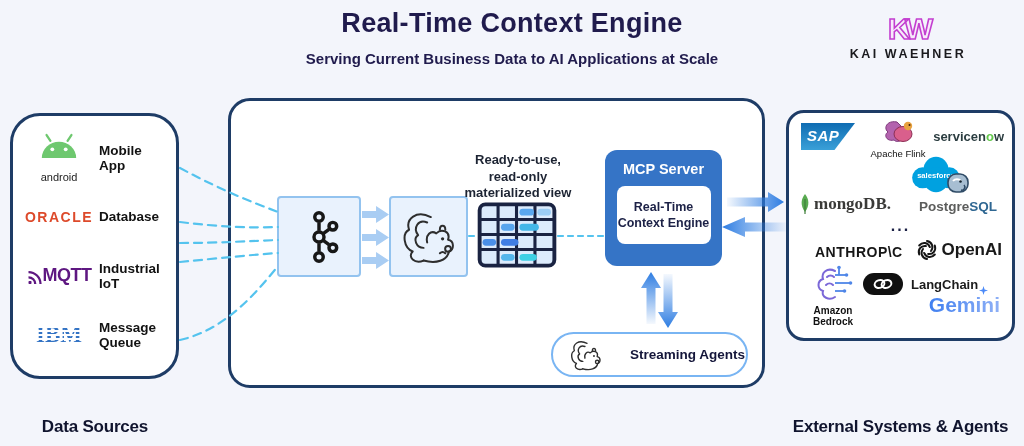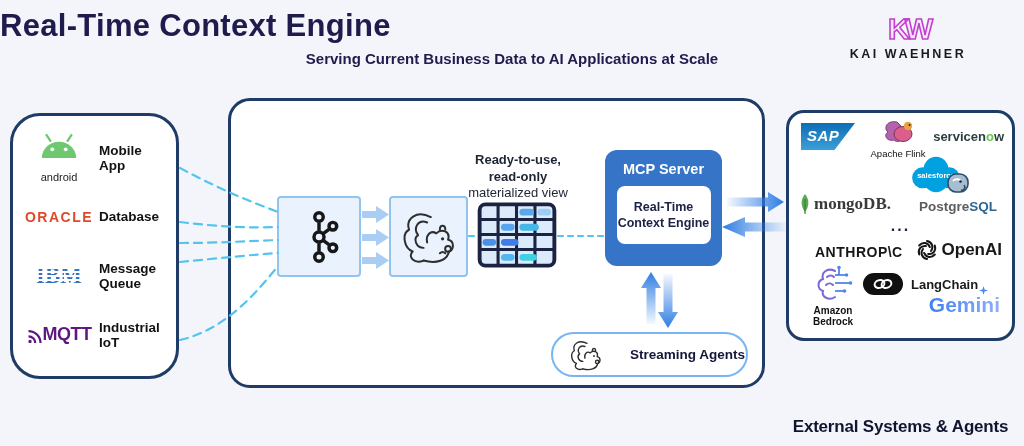--- a/index.html
+++ b/index.html
@@ -1,22 +1,22 @@
 <!DOCTYPE html>
 <html><head>
 <meta charset="utf-8">
 <style>
   * { margin:0; padding:0; box-sizing:border-box; }
   html,body { width:1024px; height:446px; }
   body { font-family:"Liberation Sans", sans-serif; background:#f3f5fb; overflow:hidden; }
   .stage { position:relative; width:1024px; height:446px; background:#f3f5fb; }
 
   
-  .title { position:absolute; top:8px; left:0; right:0; text-align:left;
-           font-size:31px; font-weight:800; color:#201b4d; letter-spacing:.3px; }
+  .title { position:absolute; top:8px; left:0; right:0; text-align:center;
+           font-size:27px; font-weight:800; color:#201b4d; letter-spacing:.3px; }
   .subtitle { position:absolute; top:50px; left:0; right:0; text-align:center;
               font-size:15px; font-weight:700; color:#201b4d; }
   .kw-logo { position:absolute; left:843px; top:12px; width:130px; text-align:center; }
   .kw-mark { font-size:30px; font-weight:700; line-height:34px; letter-spacing:-5px;
              color:#f7e9fb; -webkit-text-stroke:1.6px #c33fd0; }
   .kw-name { font-size:12.5px; letter-spacing:2.5px; color:#1a1a1e; font-weight:600; margin-top:1px; }
 
   
   .panel { position:absolute; background:#ffffff; border:3px solid #1e3c66; }
   .panel-left  { left:10px;  top:113px; width:169px; height:266px; border-radius:30px;
@@ -47,21 +47,21 @@
   .sub-box { position:absolute; background:#e9f2fd; border:2px solid #93c3ef; border-radius:4px;
              display:flex; align-items:center; justify-content:center; }
   .kafka-box { left:277px; top:196px; width:84px; height:81px; }
   .flink-box { left:389px; top:196px; width:79px; height:81px; }
   .flow-arrow { position:absolute; left:362px; width:27px; height:17px; background:#a9cdf3;
                 clip-path:polygon(0% 30%,52% 30%,52% 0%,100% 50%,52% 100%,52% 70%,0% 70%); }
   .fa1{top:206px;} .fa2{top:229px;} .fa3{top:252px;}
 
   .matview-label { position:absolute; left:448px; top:152px; width:140px; text-align:center;
                    font-size:13px; color:#1d2433; line-height:1.28; }
-  .mv1{font-weight:600;} .mv2{font-weight:800;} .mv3{font-weight:400;}
+  .mv1{font-weight:600;} .mv2{font-weight:800;} .mv3{font-weight:700;}
   .table-icon { position:absolute; left:477px; top:202px; }
 
   .mcp-box { position:absolute; left:605px; top:150px; width:117px; height:116px;
              background:#3574c6; border-radius:12px; text-align:center; }
   .mcp-title { margin-top:11px; color:#ffffff; font-size:14.5px; font-weight:700; }
   .engine-box { margin:9px auto 0; width:94px; height:58px; background:#ffffff; border-radius:8px;
                 display:flex; flex-direction:column; align-items:center; justify-content:center;
                 font-size:12.5px; font-weight:800; color:#1c2146; line-height:1.3; }
 
   .agents-pill { position:absolute; left:551px; top:332px; width:197px; height:45px;
@@ -133,36 +133,36 @@
       <div class="src-label">Mobile App</div>
     </div>
     <div class="src-row">
       <div class="src-logo">
         <div class="oracle-word">ORACLE</div>
       </div>
       <div class="src-label">Database</div>
     </div>
     <div class="src-row">
       <div class="src-logo">
-        <div class="ibm-word">IBM</div>
-      </div>
-      <div class="src-label">Message Queue</div>
-    </div>
-    <div class="src-row">
-      <div class="src-logo">
         <div class="mqtt-wrap">
           <svg width="15" height="16" viewBox="0 0 20 20">
             <rect x="2" y="14" width="4" height="4" rx="1" fill="#5e1781"></rect>
             <path d="M2 9 a9 9 0 0 1 9 9" stroke="#5e1781" stroke-width="3" fill="none"></path>
             <path d="M2 2 a16 16 0 0 1 16 16" stroke="#5e1781" stroke-width="3" fill="none"></path>
           </svg>
           <div class="mqtt-word">MQTT</div>
         </div>
       </div>
       <div class="src-label">Industrial IoT</div>
+    </div>
+    <div class="src-row">
+      <div class="src-logo">
+        <div class="ibm-word">IBM</div>
+      </div>
+      <div class="src-label">Message Queue</div>
     </div>
   </div>
 
   <div class="panel panel-mid"></div>
 
   <div class="sub-box kafka-box">
     <svg width="40" height="62" viewBox="0 0 52 72">
       <g stroke="#171717" stroke-width="4.5" fill="none">
         <circle cx="26" cy="10" r="5.5"></circle>
         <circle cx="26" cy="36" r="6.5"></circle>
@@ -383,15 +383,16 @@
       <path d="M469 236 L476 236"></path>
       <path d="M558 236 L603 236"></path>
     </g>
 
     <polygon fill="url(#gradR)" points="727,197.5 768,197.5 768,192 784,202 768,212 768,206.5 727,206.5"></polygon>
     <polygon fill="url(#gradL)" points="786,222.5 745,222.5 745,217 722,227 745,237 745,231.5 786,231.5"></polygon>
     <polygon fill="url(#gradU)" points="646.5,324 646.5,288 641,288 651,272 661,288 655.5,288 655.5,324"></polygon>
     <polygon fill="url(#gradD)" points="663.5,274 663.5,312 658,312 668,328 678,312 672.5,312 672.5,274"></polygon>
   </svg>
 
+  <div class="caption cap-left">Data Sources</div>
   <div class="caption cap-right">External Systems &amp; Agents</div>
 
 </div>
 
 </body></html>

